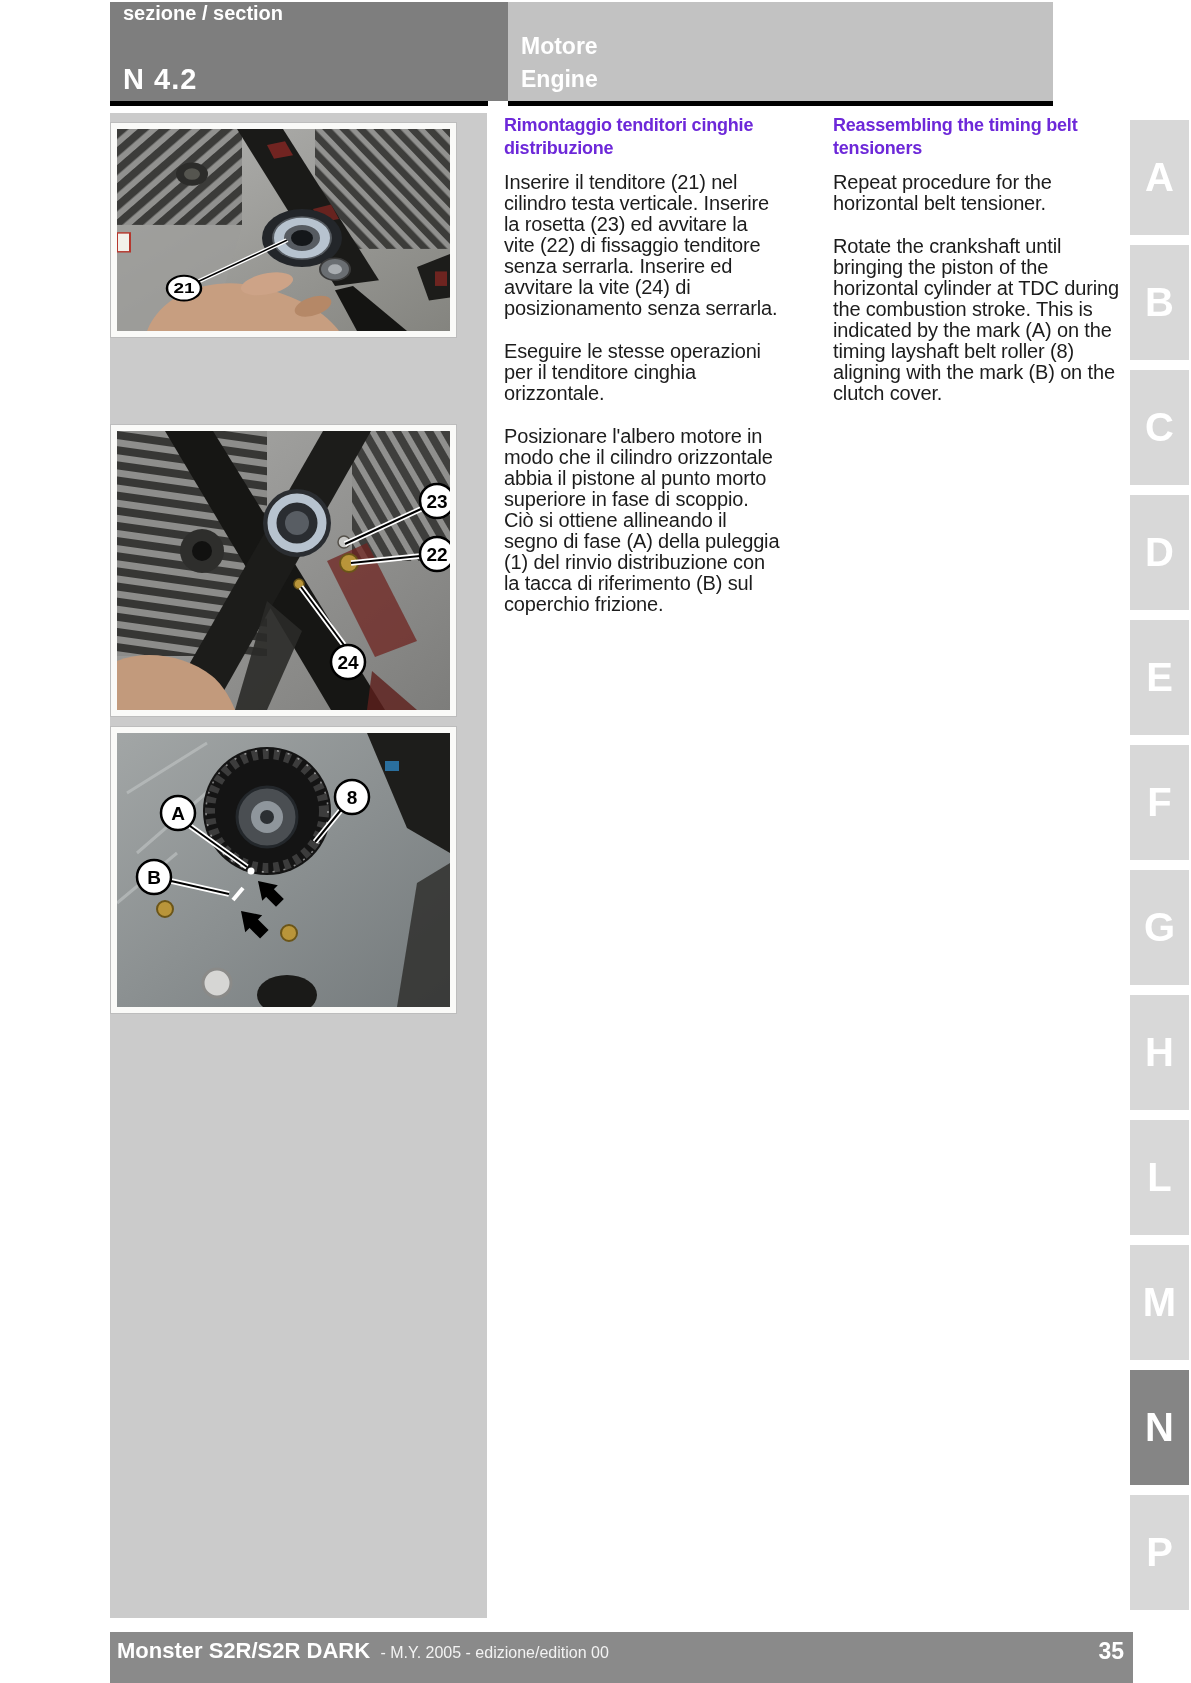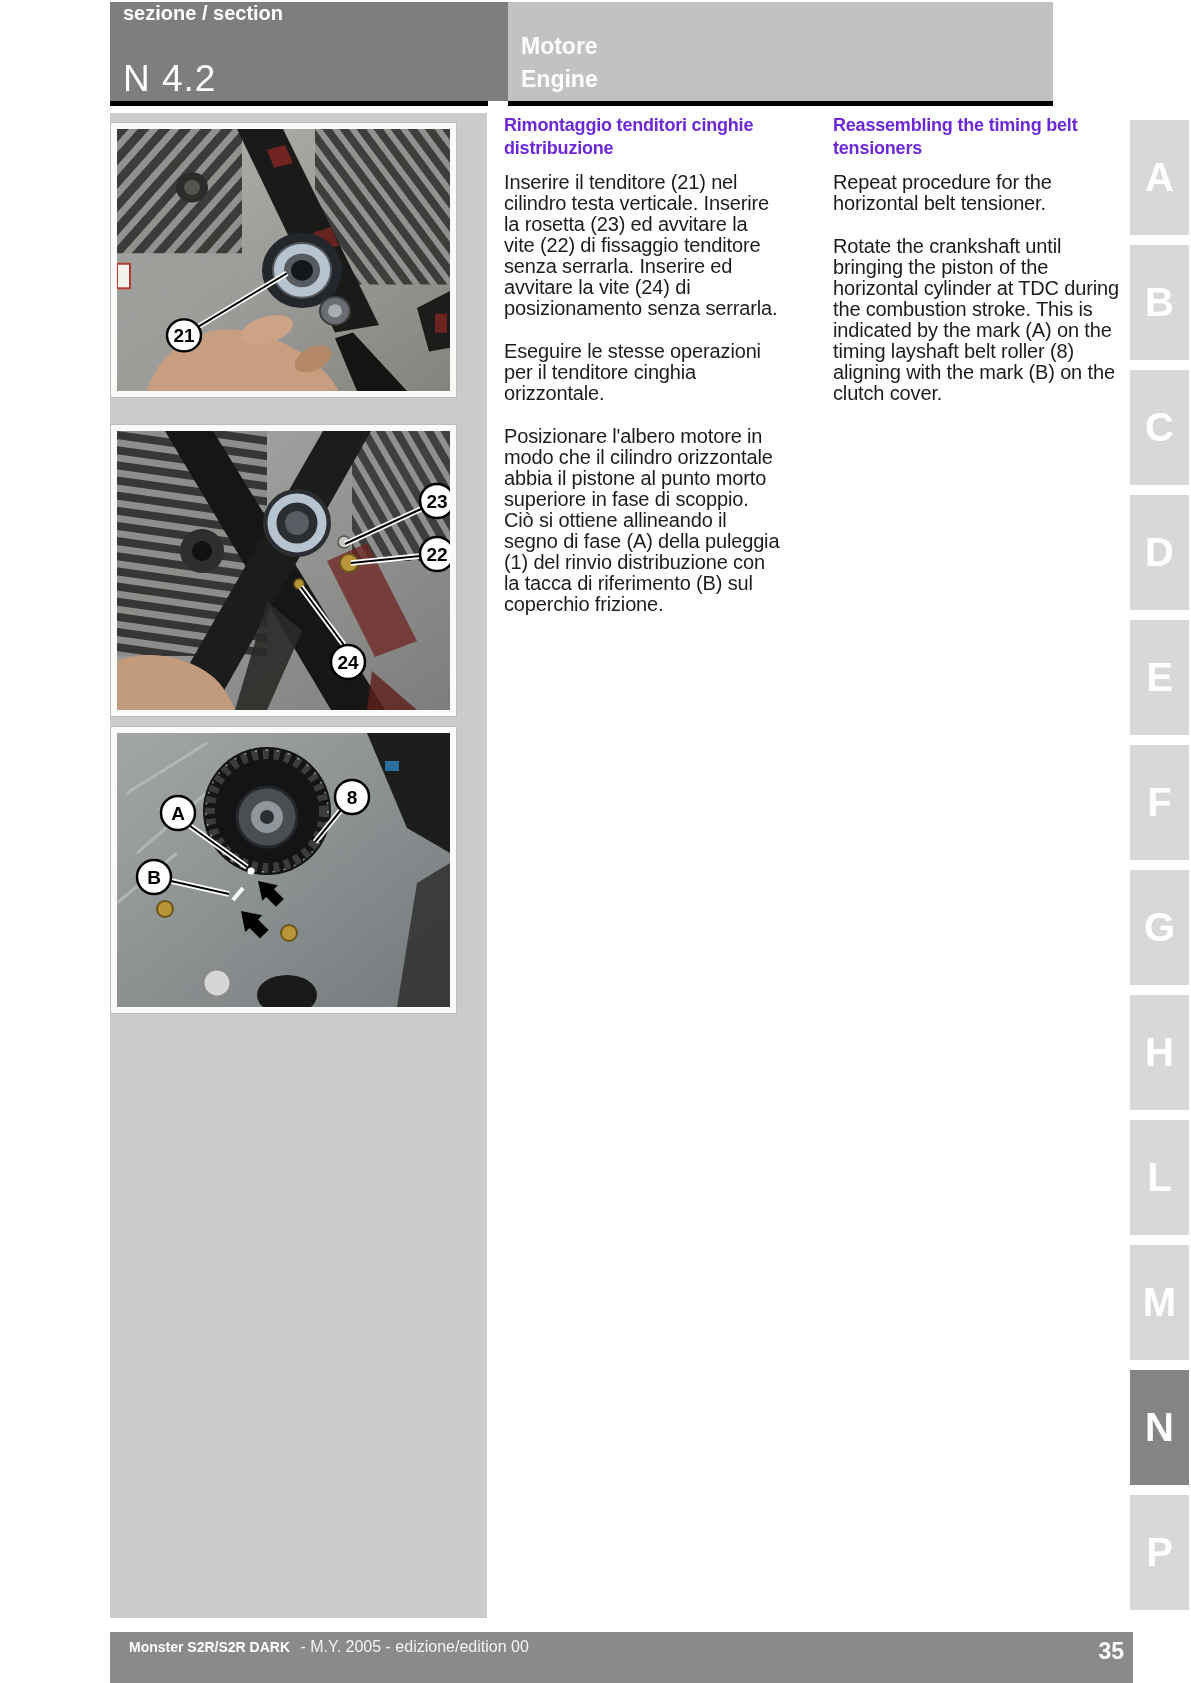--- a/index.html
+++ b/index.html
@@ -7,39 +7,39 @@
     position:relative;width:1191px;height:1683px;background:#ffffff;
     overflow:hidden;font-family:"Liberation Sans",sans-serif;
   }
   
   .hdr-left{
     position:absolute;left:110px;top:2px;width:424px;height:99px;
     background:#7e7e7e;color:#fff;display:flex;flex-direction:column;
     justify-content:center;padding:0 0 6px 13px;box-sizing:border-box;
   }
   .hdr-left .sec-label{font-size:20px;font-weight:bold;line-height:24px;}
-  .hdr-left .sec-code{font-size:37px;font-weight:normal;line-height:36px;letter-spacing:1px;margin-top:36px;}
+  .hdr-left .sec-code{font-size:29px;font-weight:bold;line-height:36px;letter-spacing:1px;margin-top:36px;}
   .hdr-right{
     position:absolute;left:508px;top:2px;width:545px;height:99px;
     background:#c2c2c2;color:#fff;display:flex;flex-direction:column;
     justify-content:flex-end;padding:0 12px 5px 13px;box-sizing:border-box;
   }
   .hdr-right .chap{font-size:23px;font-weight:bold;line-height:33px;}
   .rule{position:absolute;top:101px;height:5px;background:#000;}
   .rule-left{left:110px;width:378px;}
   .rule-right{left:508px;width:545px;}
   
   .gray-panel{position:absolute;left:110px;top:113px;width:377px;height:1505px;background:#cbcbcb;}
   .photo{
     position:absolute;left:111px;width:345px;margin:0;
     border:6px solid #fafaf8;box-sizing:border-box;background:#8b8b89;
     box-shadow:0 0 0 1px #bdbdbd;
   }
   .photo svg{display:block;width:100%;height:100%;}
-  .photo1{top:123px;height:274px;}
+  .photo1{top:123px;height:214px;}
   .photo2{top:425px;height:291px;}
   .photo3{top:727px;height:286px;}
   .callout-circle{fill:#fff;stroke:#000;stroke-width:2.5;}
   .callout-num{font-family:"Liberation Sans",sans-serif;font-size:19px;font-weight:bold;fill:#000;text-anchor:middle;}
   .leader-casing{stroke:#fff;stroke-width:5.5;fill:none;}
   .leader{stroke:#000;stroke-width:2;fill:none;}
   
   .col{position:absolute;top:114px;color:#1c1c1c;}
   .col-it{left:504px;width:278px;}
   .col-en{left:833px;width:290px;}
@@ -54,21 +54,21 @@
     color:#ffffff;display:flex;align-items:center;justify-content:center;
     font-size:40px;font-weight:bold;
   }
   .tab.active{background:#858585;}
   
   .footerbar{
     position:absolute;left:110px;top:1632px;width:1023px;height:51px;
     background:#8a8a8a;color:#fff;box-sizing:border-box;
     padding:6px 9px 0 7px;
   }
-  .footerbar .model{font-size:14px;font-weight:bold;margin-left:12px;}
+  .footerbar .model{font-size:22px;font-weight:bold;}
   .footerbar .edition{font-size:16px;margin-left:6px;color:#f3f3f3;}
   .footerbar .pagenum{float:right;font-size:23px;font-weight:bold;}
 </style>
 </head>
 <body>
 
 <div class="page">
 
   <div class="hdr-left">
     <div class="sec-label">sezione / section</div>

